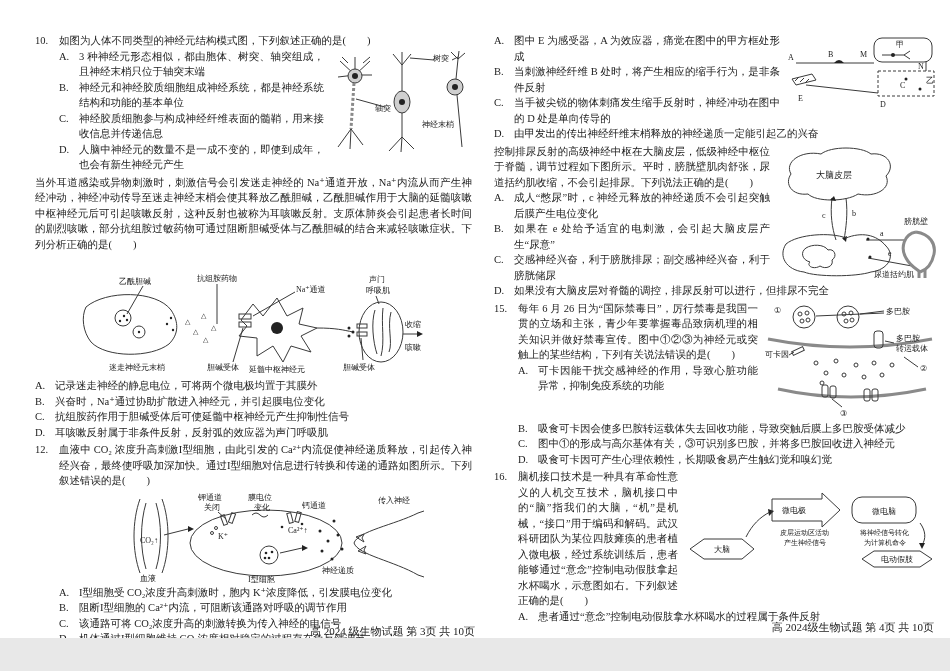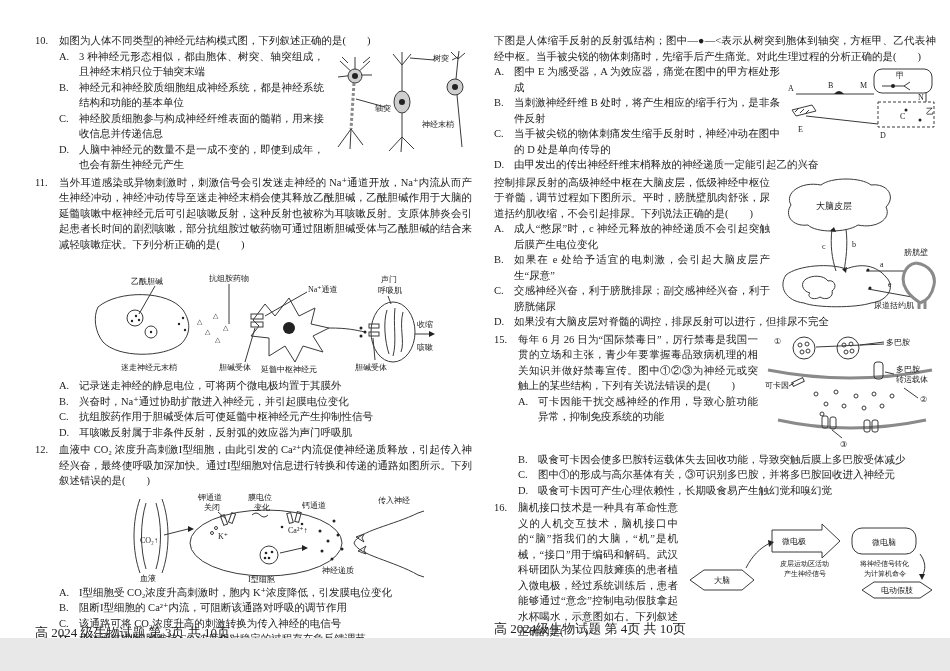--- a/index.html
+++ b/index.html
@@ -19,21 +19,21 @@
   .fig-right{float:right;margin:0 0 2px 6px;}
   .fig-center{margin:2px auto;display:block;}
   .fig svg{display:block;}
   .fig text{font-family:"Liberation Serif","DejaVu Serif",serif;font-size:8px;fill:#222;}
   .fig .sm{font-size:7px;}
   .fig path,.fig line,.fig ellipse,.fig circle,.fig rect,.fig polyline{fill:none;stroke:#3a3a3a;stroke-width:1;}
   .fig polygon{fill:none;stroke:#3a3a3a;stroke-width:1;}
   .fig .fill-dark{fill:#222;stroke:none;}
   .fig .fill-grey{fill:#cfcfcf;stroke:#3a3a3a;}
   .fig .thick{stroke:#8a8a8a;stroke-width:3;}
-  .footer{position:absolute;width:440px;text-align:left;font-size:13px;color:#222;}
+  .footer{position:absolute;width:440px;text-align:right;font-size:11px;color:#222;}
   #footer-left{left:35px;top:624px;}
   #footer-right{left:494px;top:620px;}
   #watermark{position:absolute;right:14px;top:646px;font-size:14px;font-style:italic;
              color:#c9c8d8;letter-spacing:2px;}
 </style>
 </head>
 <body>
 
 <div id="sheet">
 
@@ -112,21 +112,20 @@
                 <span class="opttext">人脑中神经元的数量不是一成不变的，即使到成年，也会有新生神经元产生</span>
               </div>
             <div style="clear:both"></div>
           </div>
         </div>
       </div>
     </div>
 
     <div class="q">
       <div class="qrow">
-        <span class="qnum">11.</span>
         <div class="qbody">
           <div>当外耳道感染或异物刺激时，刺激信号会引发迷走神经的 Na⁺通道开放，Na⁺内流从而产生神经冲动，神经冲动传导至迷走神经末梢会使其释放乙酰胆碱，乙酰胆碱作用于大脑的延髓咳嗽中枢神经元后可引起咳嗽反射，这种反射也被称为耳咳嗽反射。支原体肺炎会引起患者长时间的剧烈咳嗽，部分抗组胺过敏药物可通过阻断胆碱受体与乙酰胆碱的结合来减轻咳嗽症状。下列分析正确的是(　　)</div>
           <span class="fig fig-center" style="width:345px;margin-top:20px;">
             <svg width="345" height="104" viewBox="0 0 345 104">
 
               <path d="M5,35 C25,18 75,18 90,38 C98,50 98,62 88,72 C70,86 25,86 10,70 C2,60 0,45 5,35 Z"></path>
               <circle cx="42" cy="46" r="8"></circle>
                 <circle cx="43" cy="44" r="1.2" class="fill-dark"></circle>
                 <circle cx="46" cy="48" r="1.2" class="fill-dark"></circle>
                 <circle cx="39" cy="49" r="1.2" class="fill-dark"></circle>
@@ -279,21 +278,20 @@
         </div>
       </div>
     </div>
   </div>
 
   <div class="col" id="col-right">
 
     <div class="q">
       <div class="qrow">
         <div class="qbody">
-          <div>下图是人体缩手反射的反射弧结构；图中—●—&lt;表示从树突到胞体到轴突，方框甲、乙代表神经中枢。当手被尖锐的物体刺痛时，先缩手后产生痛觉。对此生理过程的分析正确的是(　　)</div>
           <div>
             <span class="fig fig-right">
               <svg width="150" height="80" viewBox="0 0 150 80">
                 <text x="2" y="27">A</text>
                 <line x1="10" y1="30" x2="88" y2="30"></line>
                 <path d="M48,30 q5,-6 10,0" class="fill-dark"></path>
                 <text x="42" y="24">B</text>
                 <text x="74" y="24">M</text>
                 <rect x="88" y="5" width="58" height="24" rx="8"></rect>
                 <text x="110" y="14">甲</text>

